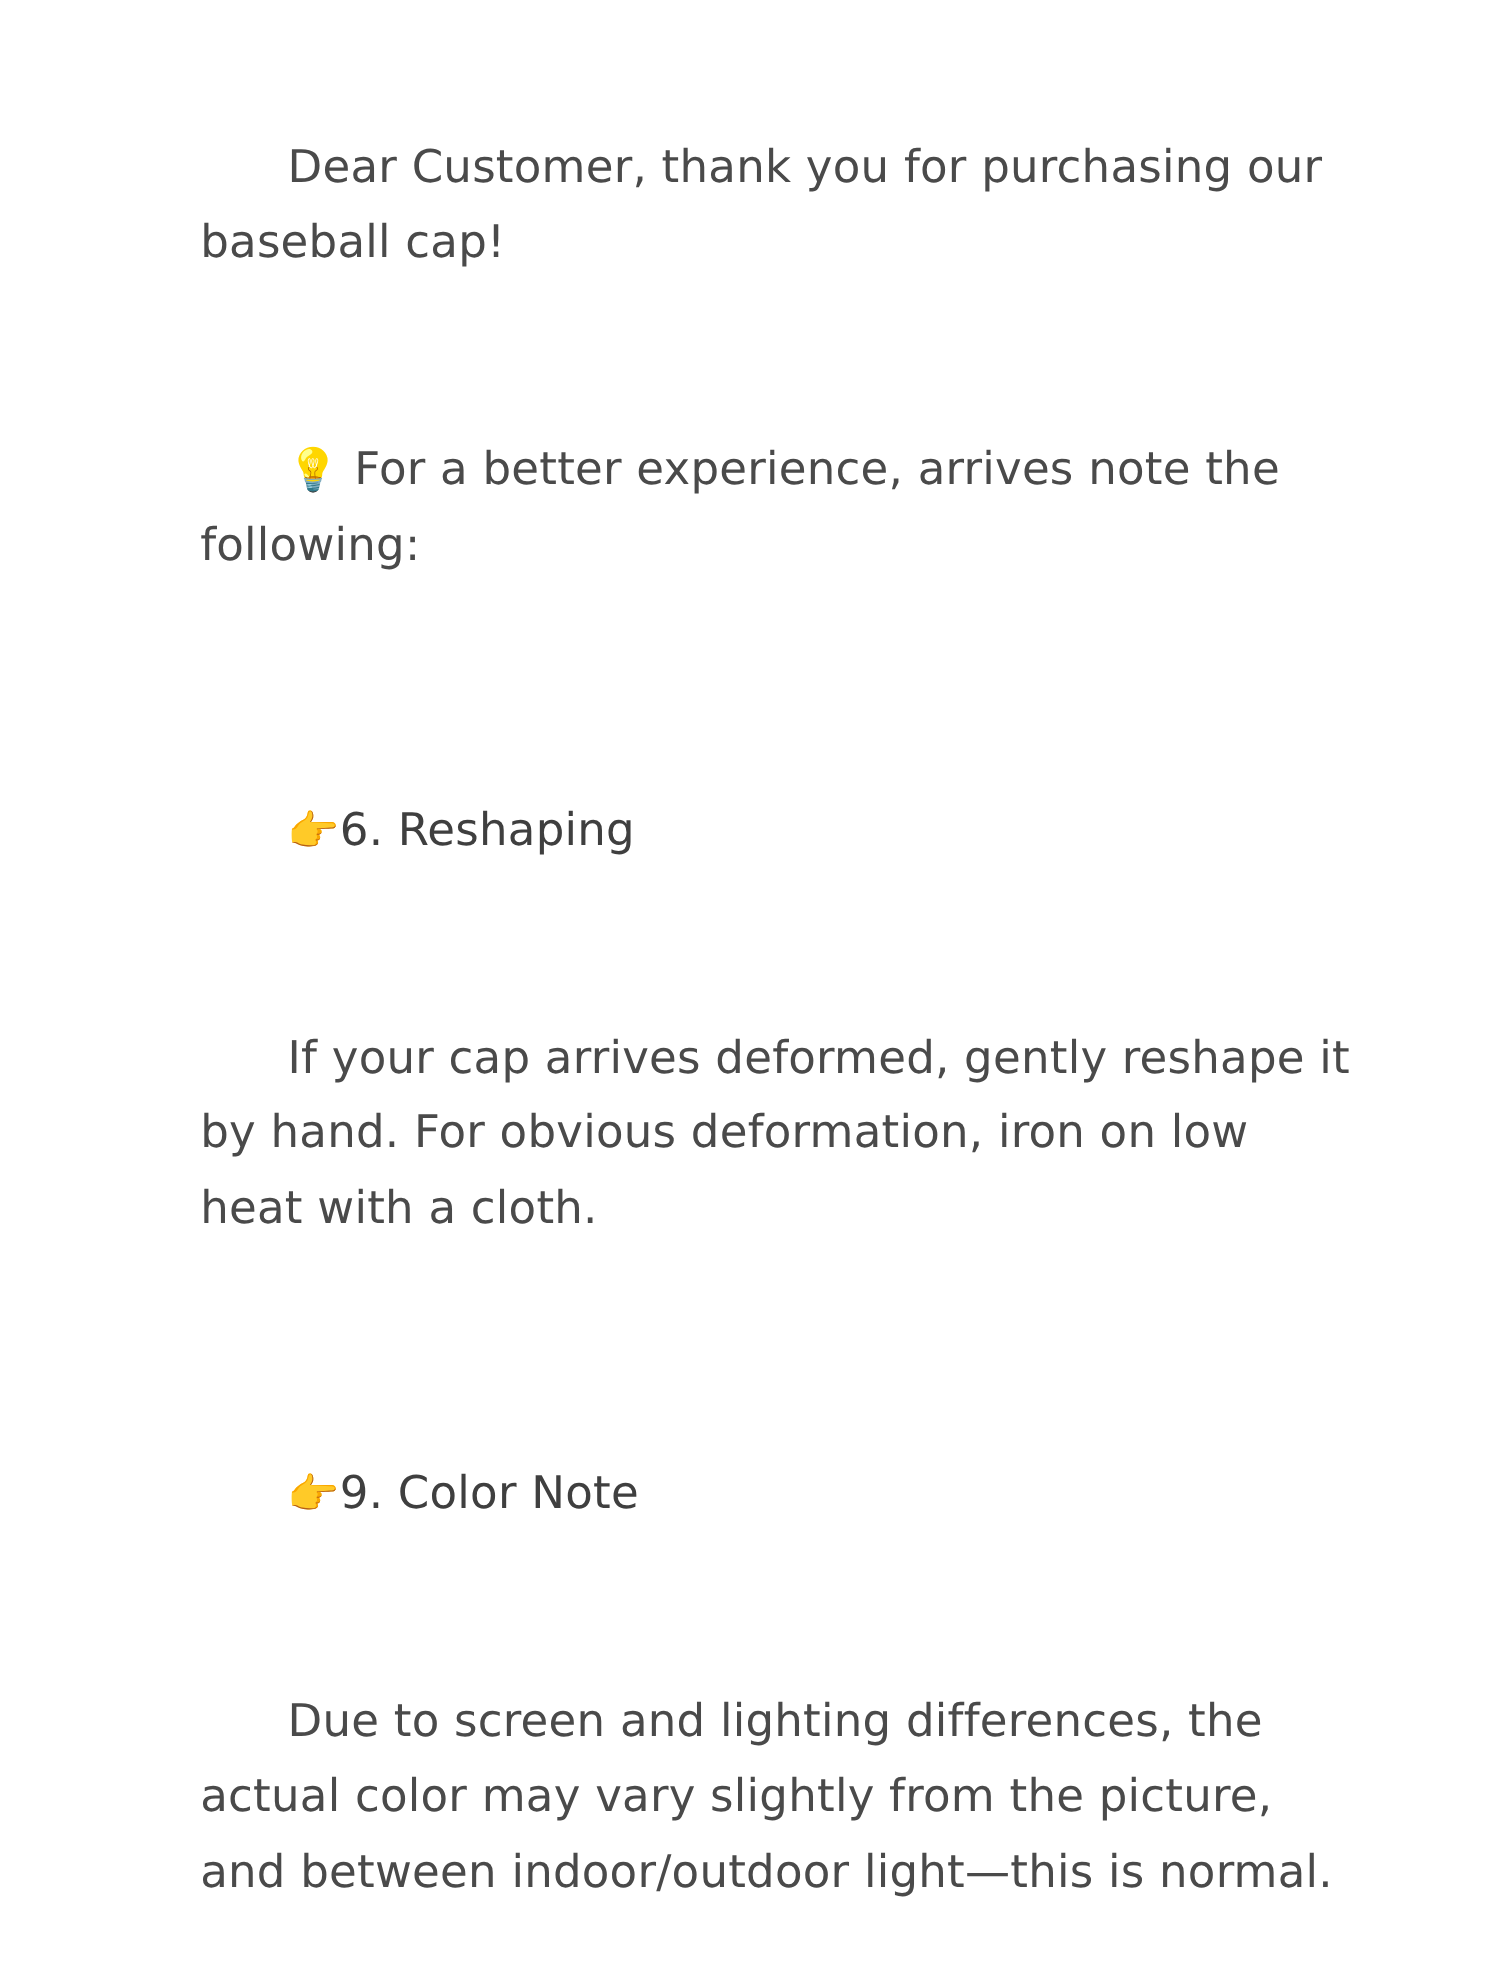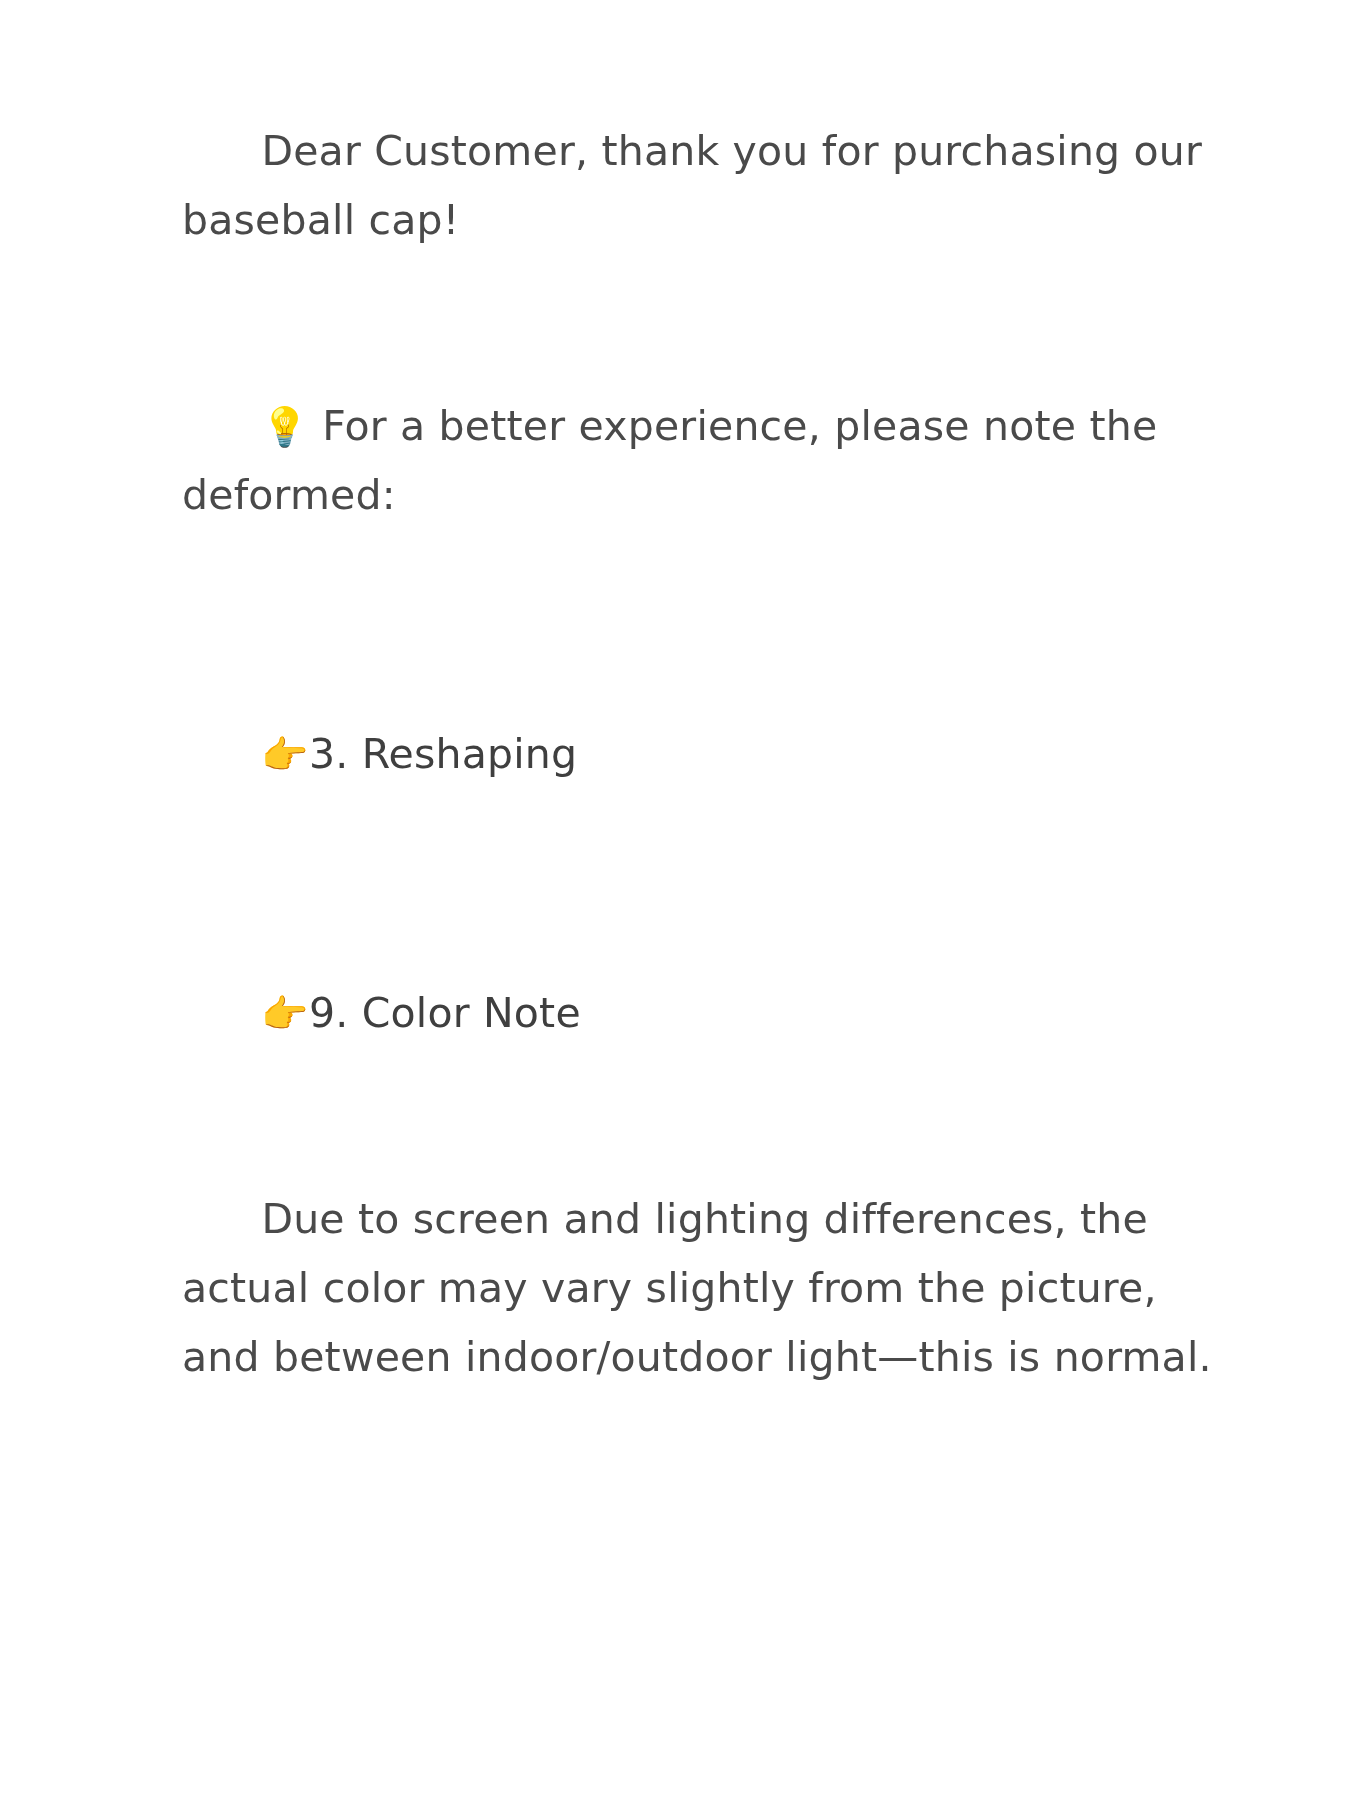--- a/index.html
+++ b/index.html
@@ -61,27 +61,30 @@
 <div class="page">
   <div class="top-edge"></div>
 
   <div class="content">
 
     <p class="para">
       <span>Dear Customer, thank you for purchasing our baseball cap!</span>
     </p>
 
     <p class="para">
-      <span class="emoji">💡</span><span> For a better experience, please note the deformed:</span>
+      <span class="emoji">💡</span><span> For a better experience, arrives note the following:</span>
     </p>
 
     <div class="spacer"></div>
 
     <p class="para heading">
-      <span class="emoji">👉</span><span>3. Reshaping</span>
+      <span class="emoji">👉</span><span>6. Reshaping</span>
+    </p>
+    <p class="para">
+      <span>If your cap arrives deformed, gently reshape it by hand. For obvious deformation, iron on low heat with a cloth.</span>
     </p>
 
     <div class="spacer"></div>
 
     <p class="para heading">
       <span class="emoji">👉</span><span>9. Color Note</span>
     </p>
     <p class="para">
       <span>Due to screen and lighting differences, the actual color may vary slightly from the picture, and between indoor/outdoor light—this is normal.</span>
     </p>

